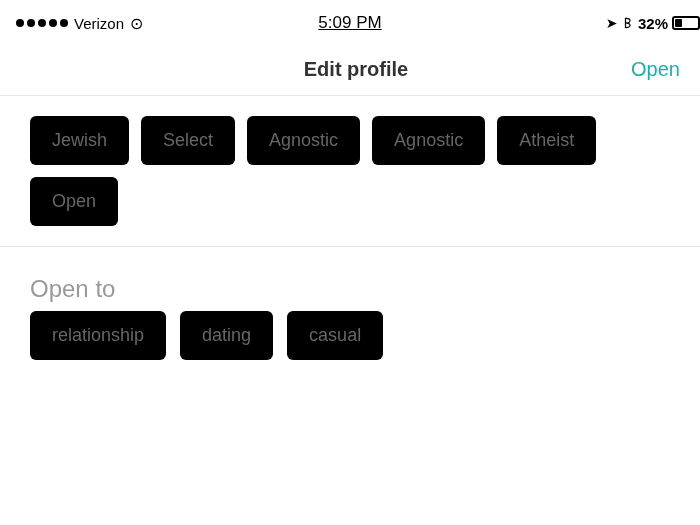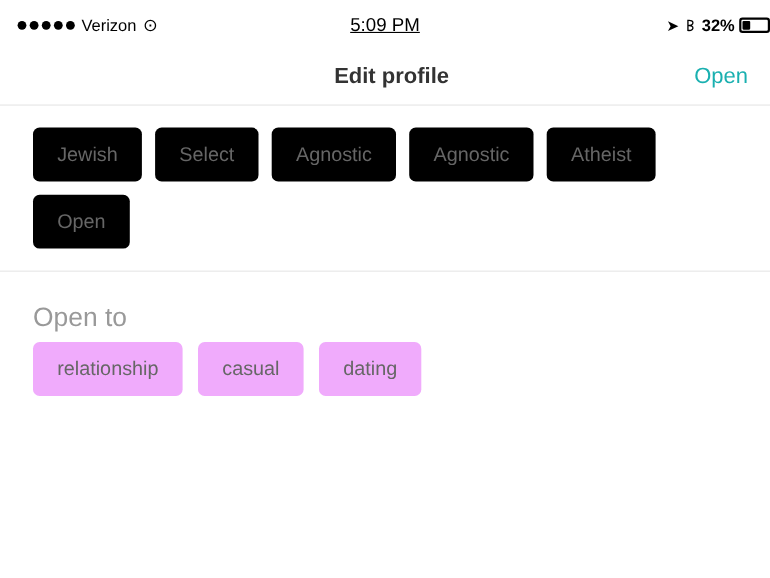--- a/index.html
+++ b/index.html
@@ -204,21 +204,21 @@
       font-weight: 400;
     }
 
     .open-to-tags {
       display: flex;
       gap: 14px;
       flex-wrap: wrap;
     }
 
     .open-to-tag {
-      background: #f0abfc;
+      background: #000000;
       border: none;
       border-radius: 6px;
       padding: 14px 22px;
       font-size: 18px;
       color: #666;
       cursor: pointer;
       font-weight: 400;
     }
   </style>
 </head>
@@ -266,18 +266,18 @@
       <button class="tag-button">Open</button>
     </div>
   </div>
 
   <div class="open-to-section">
     <div class="open-to-header">
       <span class="open-to-label">Open to</span>
     </div>
     <div class="open-to-tags">
       <button class="open-to-tag">relationship</button>
+      <button class="open-to-tag">dating</button>
       <button class="open-to-tag">casual</button>
-      <button class="open-to-tag">dating</button>
     </div>
   </div>
 
 </div>
 
 </body></html>

